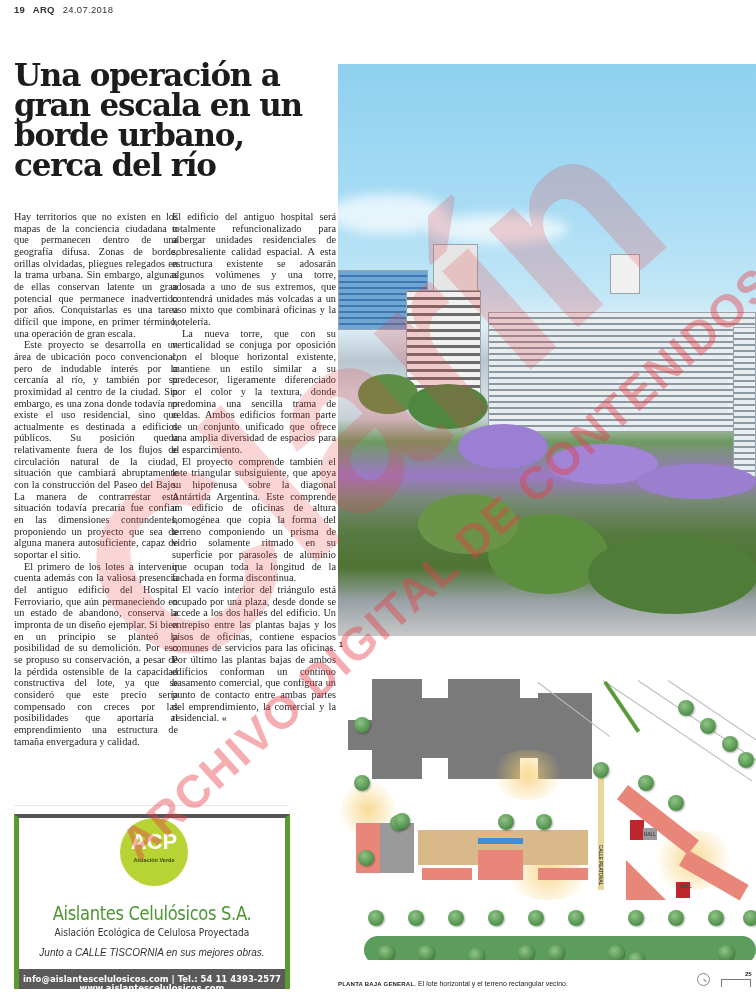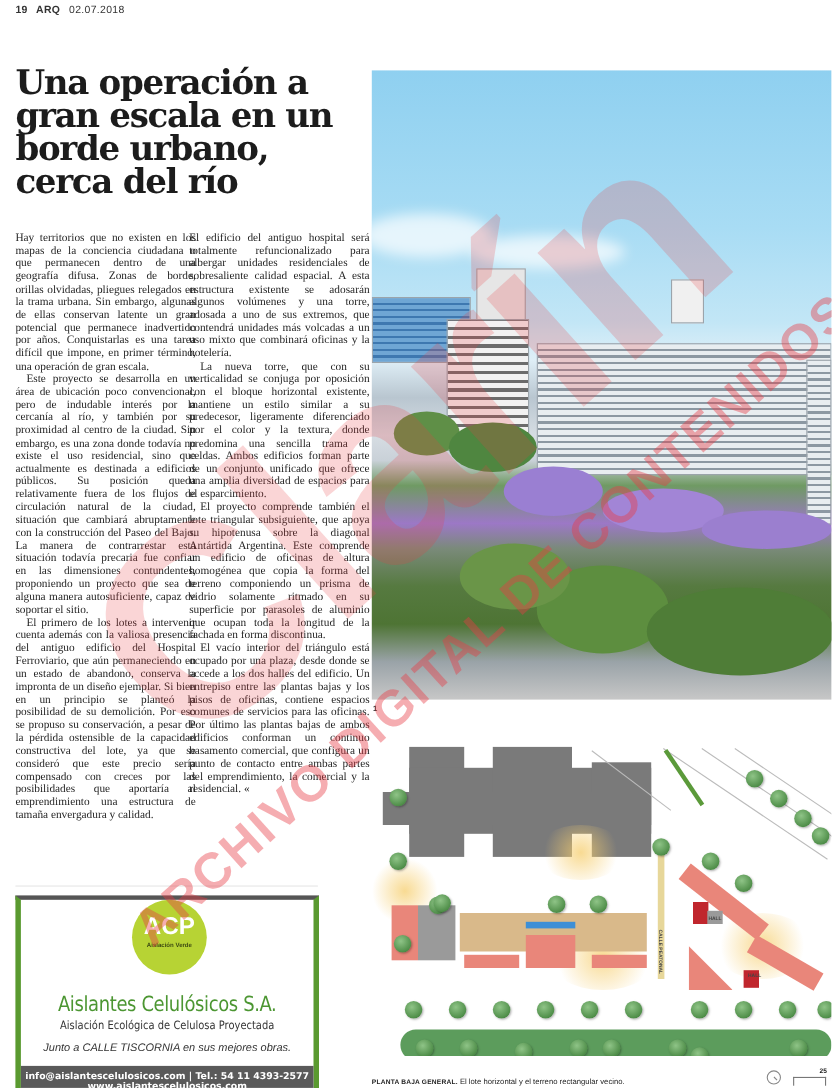--- a/index.html
+++ b/index.html
@@ -58,21 +58,21 @@
   .wm { position: absolute; pointer-events: none; font-family: "Liberation Sans", sans-serif; font-weight: bold; color: rgba(230,60,70,0.42); white-space: nowrap; }
   .wm-big { left: 20px; top: 520px; font-size: 250px; transform: rotate(-42deg); transform-origin: left top; letter-spacing: -6px; color: rgba(232,64,70,0.22); }
   .wm-line { left: 110px; top: 830px; font-size: 46px; transform: rotate(-42deg); transform-origin: left top; letter-spacing: 2px; }
 </style>
 </head>
 <body>
 
 <div class="folio">
   <span>19</span>
   <span>ARQ</span>
-  <span class="date">02.07.2018</span>
+  <span class="date">24.07.2018</span>
 </div>
 
 <h1 class="headline">Una operación a gran escala en un borde urbano, cerca del río</h1>
 
 <div class="col col1">
   <p>Hay territorios que no existen en los mapas de la conciencia ciudadana o que permanecen dentro de una geografía difusa. Zonas de borde, orillas olvidadas, pliegues relegados en la trama urbana. Sin embargo, algunas de ellas conservan latente un gran potencial que permanece inadvertido por años. Conquistarlas es una tarea difícil que impone, en primer término, una operación de gran escala.</p>
   <p>Este proyecto se desarrolla en un área de ubicación poco convencional, pero de indudable interés por la cercanía al río, y también por su proximidad al centro de la ciudad. Sin embargo, es una zona donde todavía no existe el uso residencial, sino que actualmente es destinada a edificios públicos. Su posición queda relativamente fuera de los flujos de circulación natural de la ciudad, situación que cambiará abruptamente con la construcción del Paseo del Bajo. La manera de contrarrestar esta situación todavía precaria fue confiar en las dimensiones contundentes, proponiendo un proyecto que sea de alguna manera autosuficiente, capaz de soportar el sitio.</p>
   <p>El primero de los lotes a intervenir cuenta además con la valiosa presencia del antiguo edificio del Hospital Ferroviario, que aún permaneciendo en un estado de abandono, conserva la impronta de un diseño ejemplar. Si bien en un principio se planteó la posibilidad de su demolición. Por eso se propuso su conservación, a pesar de la pérdida ostensible de la capacidad constructiva del lote, ya que se consideró que este precio sería compensado con creces por las posibilidades que aportaría al emprendimiento una estructura de tamaña envergadura y calidad.</p>
 </div>
 <div class="col col2">

